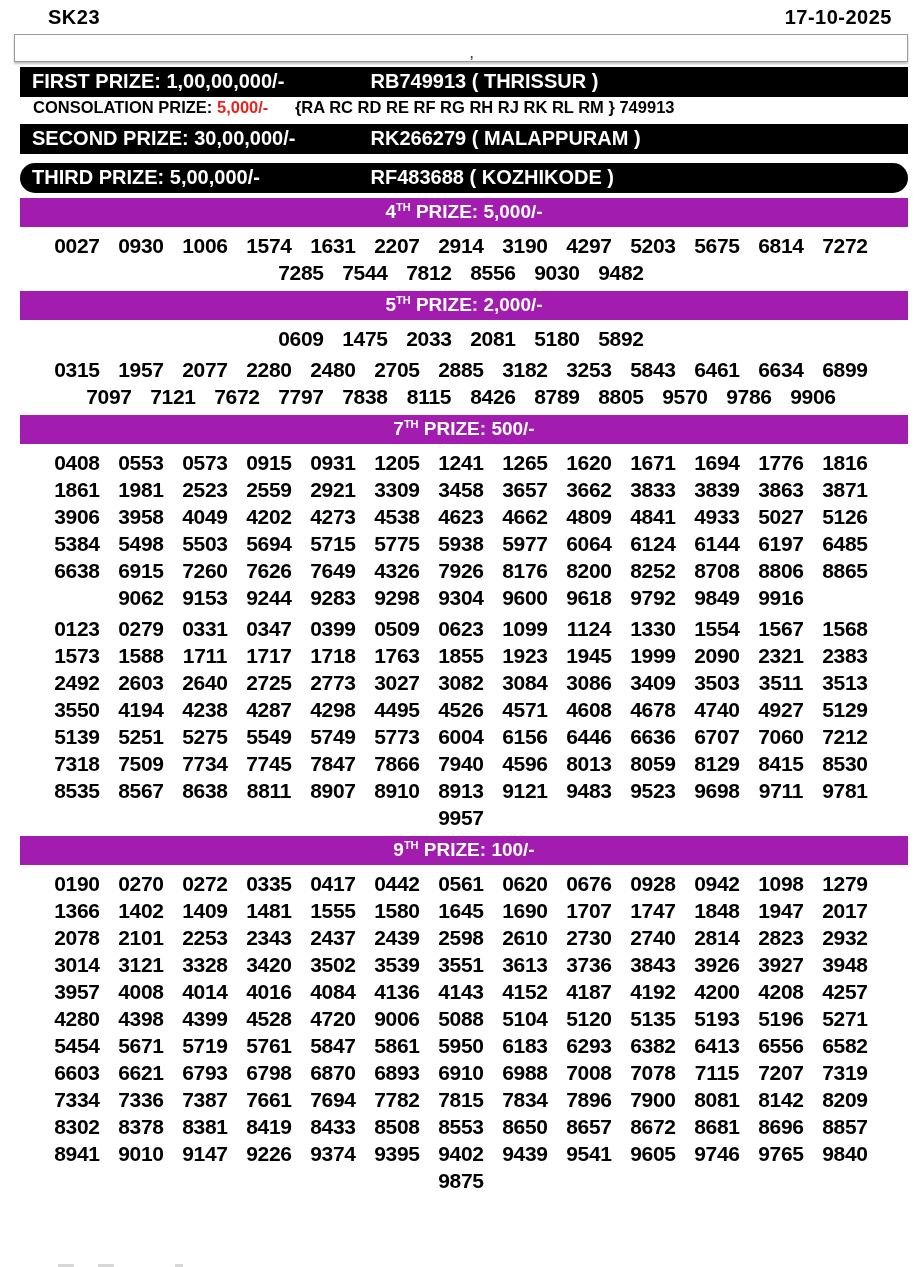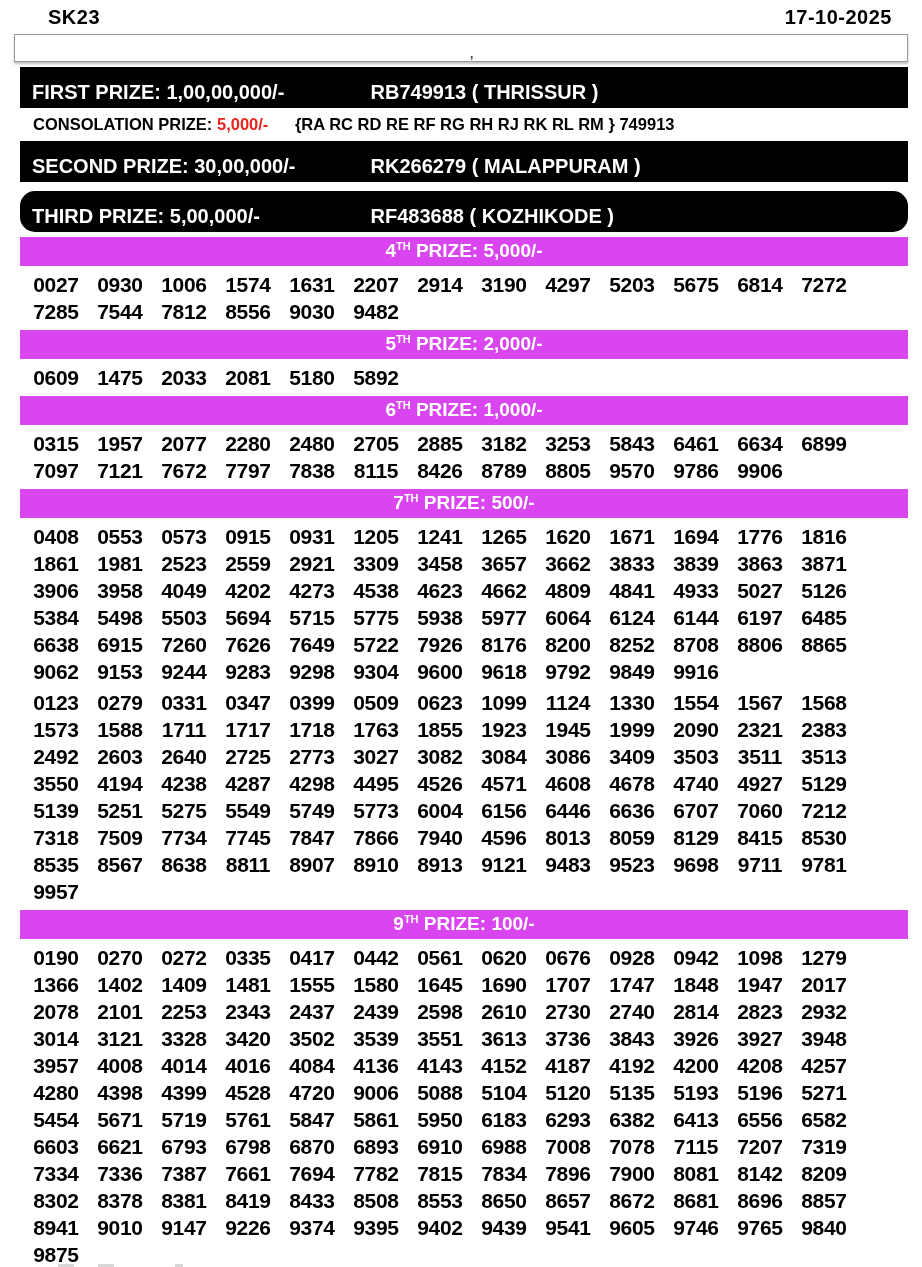--- a/index.html
+++ b/index.html
@@ -3,28 +3,28 @@
 <meta charset="utf-8">
 <style>
   html,body{margin:0;padding:0;background:#fff;}
   body{width:922px;height:1267px;overflow:hidden;font-family:"Liberation Sans",sans-serif;color:#000;position:relative;}
   .header{display:flex;align-items:baseline;padding:6px 30px 2px 48px;font-weight:bold;font-size:20px;letter-spacing:.5px;}
   .header .left{flex:1.1;text-align:left;}
   .header .center{flex:2;text-align:center;letter-spacing:1px;}
   .header .right{flex:1.2;text-align:right;}
   .ticket-box{margin:3px 14px 5px 14px;height:26px;border:1px solid #9a9a9a;box-shadow:0 2px 2px rgba(0,0,0,.25);position:relative;background:#fff;}
   .ticket-box .mark{position:absolute;left:51%;bottom:0px;font-size:12px;font-weight:bold;color:#444;}
-  .bar{background:#000;color:#fff;margin:4px 14px 0 20px;padding:14px 0 4px 12px;font-size:20px;font-weight:bold;white-space:nowrap;}
+  .bar{background:#000;color:#fff;margin:4px 14px 0 20px;padding:3px 0 4px 12px;font-size:20px;font-weight:bold;white-space:nowrap;}
   .bar .bar-label{display:inline-block;min-width:333px;}
-  .consolation{margin:7px 14px 7px 33px;font-size:16.5px;font-weight:bold;white-space:nowrap;}
+  .consolation{margin:1px 14px 7px 33px;font-size:16.5px;font-weight:bold;white-space:nowrap;}
   .consolation .amount{color:#e8241e;}
   .consolation .series{margin-left:22px;}
-  .tier-bar{background:#d946ef;color:#fff;margin:5px 14px 5px 20px;padding:3px 0 4px 0;text-align:center;font-size:19px;font-weight:bold;}
+  .tier-bar{background:#a21caf;color:#fff;margin:5px 14px 5px 20px;padding:3px 0 4px 0;text-align:center;font-size:19px;font-weight:bold;}
   .tier-bar sup{font-size:11px;vertical-align:7px;letter-spacing:0;}
-  .num-grid{width:874px;margin:4px auto 2px auto;display:flex;flex-wrap:wrap;}
+  .num-grid{width:874px;margin:4px auto 2px auto;display:flex;flex-wrap:wrap;justify-content:center;}
   .num{width:64px;height:27px;line-height:27px;text-align:center;font-weight:bold;font-size:21px;letter-spacing:-0.3px;}
   .cutoff-artifacts{position:absolute;bottom:0;left:0;height:4px;width:300px;}
   .cutoff-artifacts i{position:absolute;bottom:-1px;height:4px;background:#d7d7d7;border-radius:1px;}
   .cutoff-artifacts .a1{left:58px;width:16px;}
   .cutoff-artifacts .a2{left:98px;width:16px;}
   .cutoff-artifacts .a3{left:175px;width:8px;}
 </style>
 </head>
 <body>
 
@@ -94,23 +94,20 @@
         <span class="num">0609</span>
         <span class="num">1475</span>
         <span class="num">2033</span>
         <span class="num">2081</span>
         <span class="num">5180</span>
         <span class="num">5892</span>
       </div>
   </section>
 
   <section>
-    <div class="tier-bar">
-      <span>6</span><sup>TH</sup><span> PRIZE: 1,000/-</span>
-    </div>
     <div class="num-grid">
         <span class="num">0315</span>
         <span class="num">1957</span>
         <span class="num">2077</span>
         <span class="num">2280</span>
         <span class="num">2480</span>
         <span class="num">2705</span>
         <span class="num">2885</span>
         <span class="num">3182</span>
         <span class="num">3253</span>
@@ -188,21 +185,21 @@
         <span class="num">6064</span>
         <span class="num">6124</span>
         <span class="num">6144</span>
         <span class="num">6197</span>
         <span class="num">6485</span>
         <span class="num">6638</span>
         <span class="num">6915</span>
         <span class="num">7260</span>
         <span class="num">7626</span>
         <span class="num">7649</span>
-        <span class="num">5722</span>
+        <span class="num">4326</span>
         <span class="num">7926</span>
         <span class="num">8176</span>
         <span class="num">8200</span>
         <span class="num">8252</span>
         <span class="num">8708</span>
         <span class="num">8806</span>
         <span class="num">8865</span>
         <span class="num">9062</span>
         <span class="num">9153</span>
         <span class="num">9244</span>

